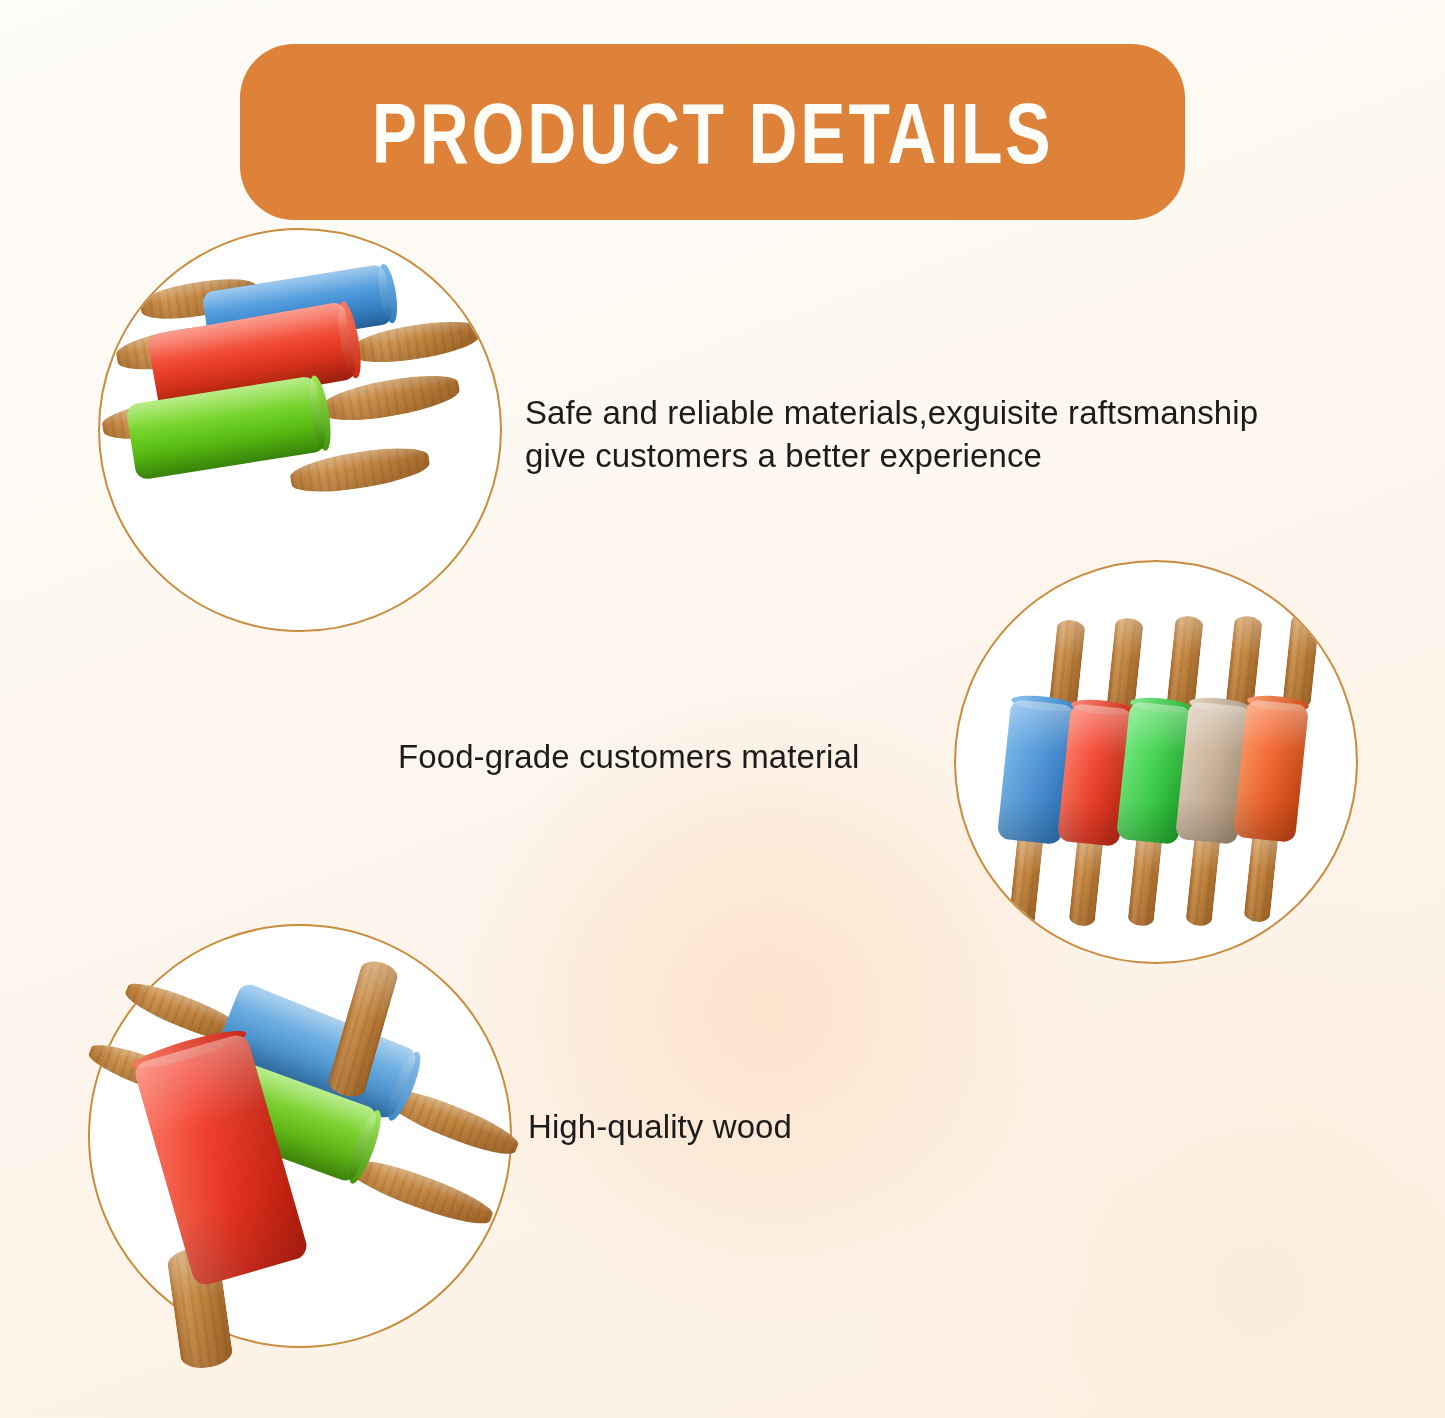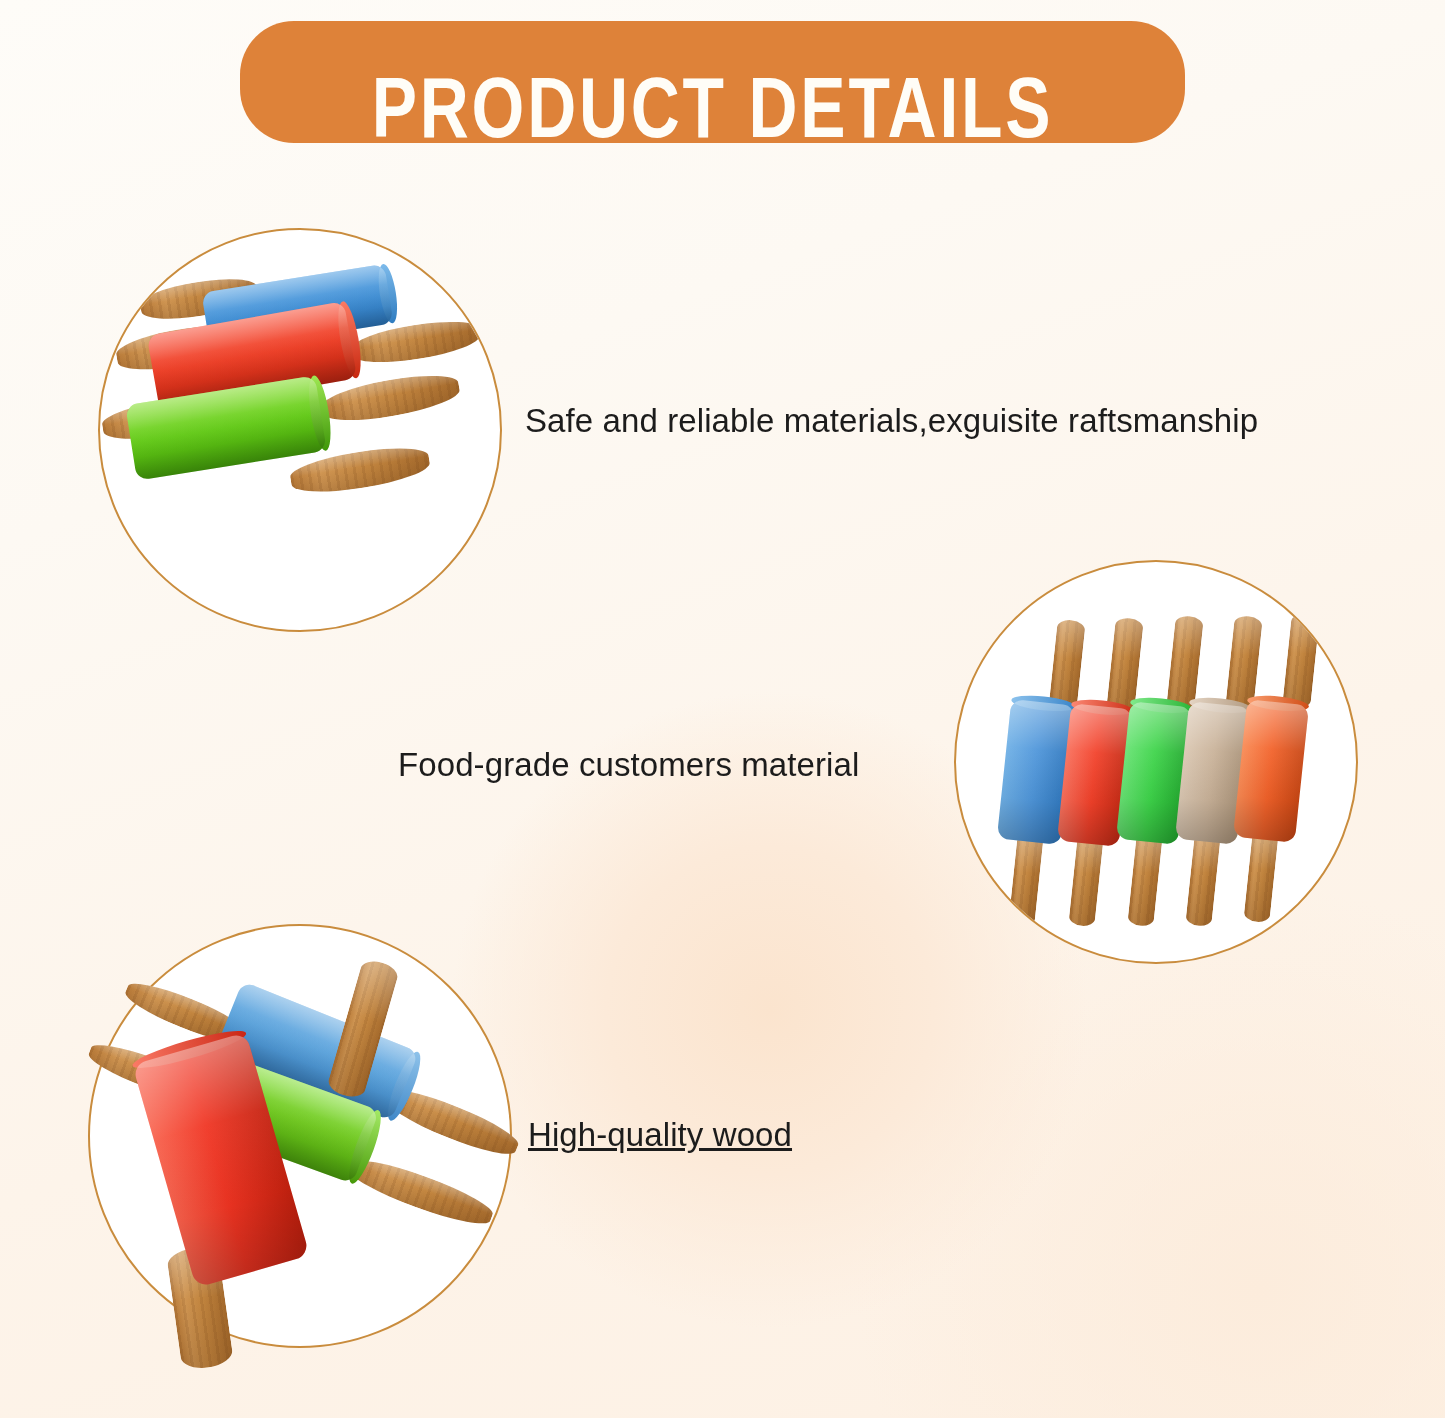--- a/index.html
+++ b/index.html
@@ -26,27 +26,27 @@
       radial-gradient(circle 430px at 770px 1010px, #fbe4ce 0%, #fcead9 38%, rgba(253,240,228,0) 74%),
       radial-gradient(circle 560px at 1260px 1290px, #fcecdc 0%, rgba(253,240,228,0) 72%),
       linear-gradient(160deg, #fefcf8 0%, #fdf9f3 28%, #fdf4ea 62%, #fdf0e3 100%);
     overflow: hidden;
   }
 
   
   .banner {
     position: absolute;
     left: 240px;
-    top: 21px;
+    top: 44px;
     width: 945px;
-    height: 122px;
+    height: 176px;
     background: #de8239;
     border-radius: 54px;
     display: flex;
-    align-items: flex-end;
+    align-items: center;
     justify-content: center;
   }
   .banner-title {
     color: #fffdf7;
     font-family: "Liberation Sans", sans-serif;
     font-weight: bold;
     font-size: 73px;
     letter-spacing: 3px;
     transform: scaleX(0.93) scaleY(1.18);
     transform-origin: center;
@@ -102,33 +102,32 @@
     border-radius: 50%;
   }
 
   
   .caption {
     position: absolute;
     color: #1c1c1c;
     font-family: "Liberation Sans", sans-serif;
     font-weight: normal;
     letter-spacing: 0.1px;
-    margin-top: 8px;
   }
   #caption-1 {
     left: 525px; top: 392px; width: 905px;
     font-size: 33px; line-height: 1.30;
   }
   #caption-2 {
     left: 398px; top: 736px;
     font-size: 33px; line-height: 1.3;
   }
   #caption-3 {
     left: 528px; top: 1106px;
-    font-size: 33px; line-height: 1.3; text-decoration: underline;
+    font-size: 33px; line-height: 1.3;
   }
 </style>
 </head>
 <body>
 
 <div id="page">
 
   <div class="banner">
     <div class="banner-title">PRODUCT DETAILS</div>
   </div>
@@ -258,20 +257,21 @@
              background:linear-gradient(90deg,#f8604b 0%,#f03422 46%,#c5210f 100%); border-radius:14px;">
           <div class="cap" style="left:0; top:-8px; width:118px; height:18px;
                background:linear-gradient(90deg,#fa7a66,#cb2715);"></div>
         </div>
       </div>
     </div>
   </div>
 
   <div class="caption" id="caption-1">
     <div>Safe and reliable materials,exguisite raftsmanship</div>
+    <div>give customers a better experience</div>
   </div>
 
   <div class="caption" id="caption-2">
     <div>Food-grade customers material</div>
   </div>
 
   <div class="caption" id="caption-3">
     <div>High-quality wood</div>
   </div>
 

